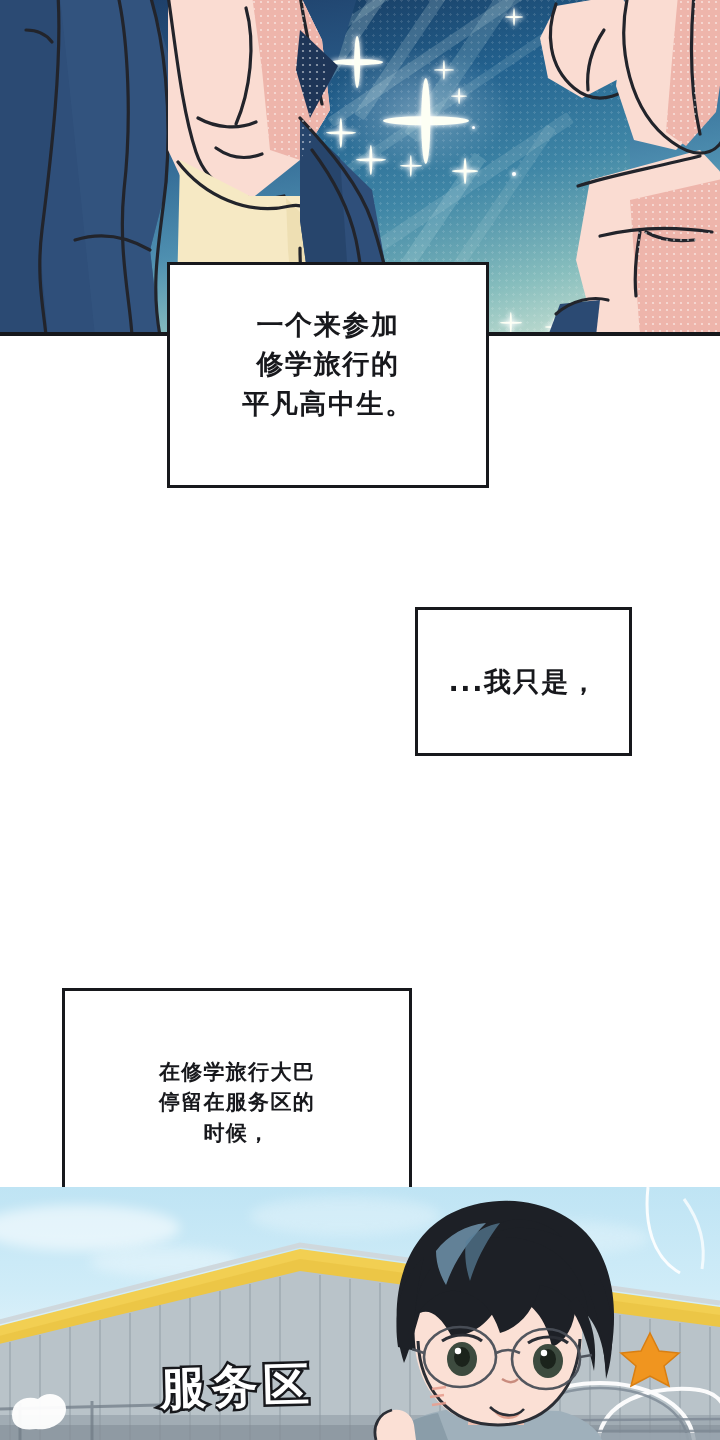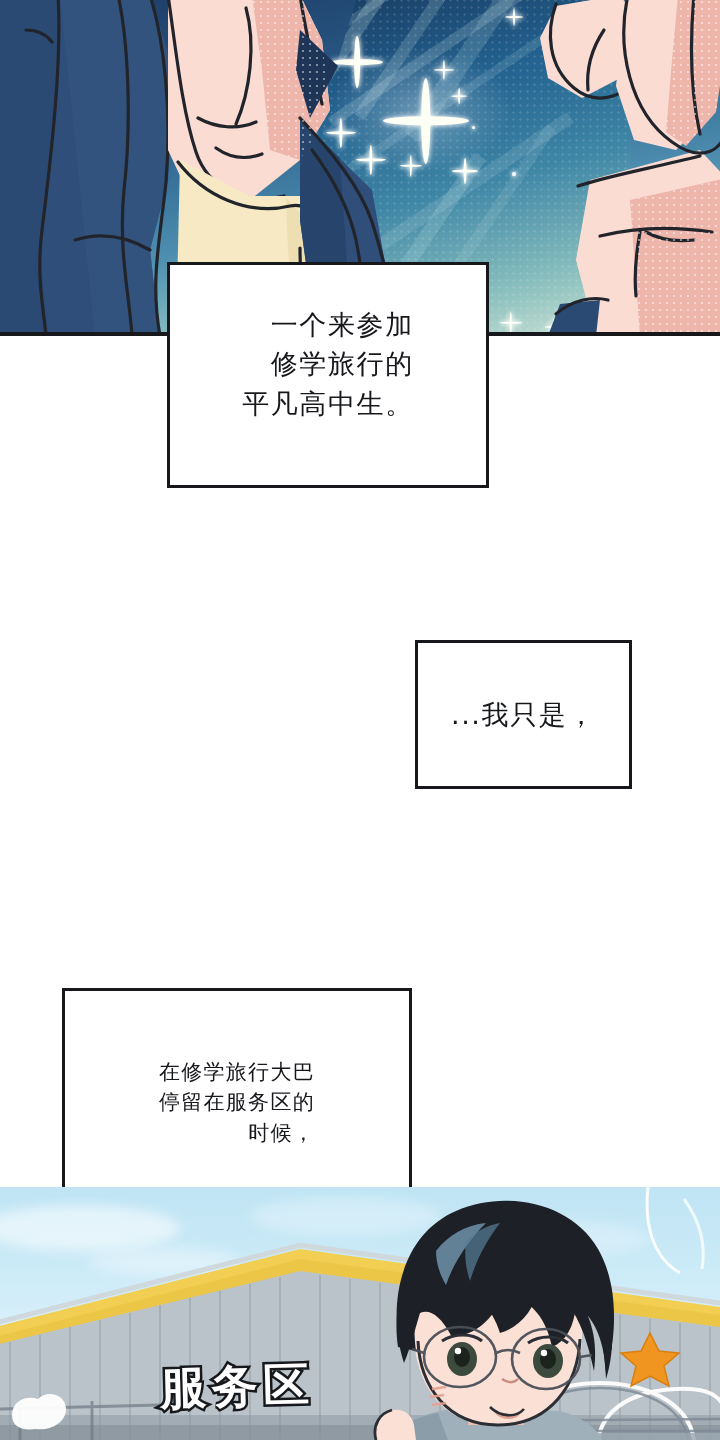--- a/index.html
+++ b/index.html
@@ -36,26 +36,26 @@
 
   
   .panel-bot{position:absolute;left:0;top:1187px;width:720px;height:253px;overflow:hidden;
              background:linear-gradient(180deg,#bfe4f4 0%,#cfecf8 40%,#e3f3fa 70%,#eef7fb 100%);}
   .cloudwisp{position:absolute;background:rgba(255,255,255,.55);border-radius:50%;filter:blur(6px);}
 
   
   .tbox{position:absolute;background:#ffffff;border:3px solid #17181c;box-sizing:border-box;
         display:flex;align-items:center;justify-content:center;}
   .tbox .txt{font-family:"DejaVu Sans","Liberation Sans",sans-serif;
-             color:#17181c;font-weight:400;text-align:right;line-height:1.45;
+             color:#17181c;font-weight:700;text-align:center;line-height:1.45;
              letter-spacing:.06em;white-space:pre-line;}
 
   #tbox1{left:167px;top:262px;width:322px;height:226px;}
   #tbox1 .txt{font-size:27px;padding-bottom:22px;}
-  #tbox2{left:415px;top:640px;width:217px;height:149px;}
+  #tbox2{left:415px;top:607px;width:217px;height:149px;}
   #tbox2 .txt{font-size:27px;}
   #tbox3{left:62px;top:988px;width:350px;height:239px;}
   #tbox3 .txt{font-size:21px;padding-bottom:10px;}
 
   
   #signtext{position:absolute;left:160px;top:1363px;font-size:46px;font-weight:700;
      color:#ffffff;letter-spacing:.12em;line-height:1;
      -webkit-text-stroke:5px #17181c;paint-order:stroke fill;
      font-family:"DejaVu Sans","Liberation Sans",sans-serif;transform:rotate(-1.5deg);}
 </style>

